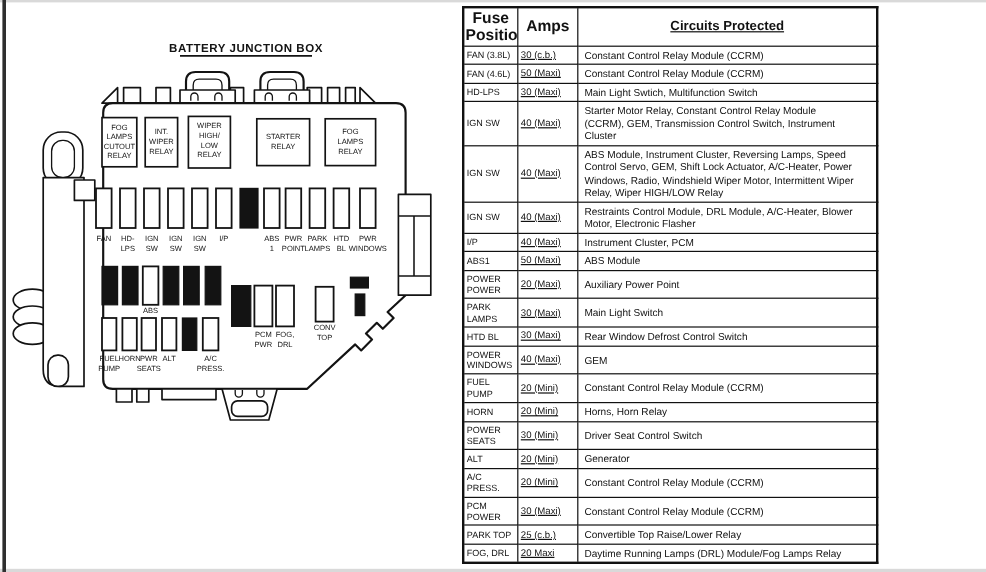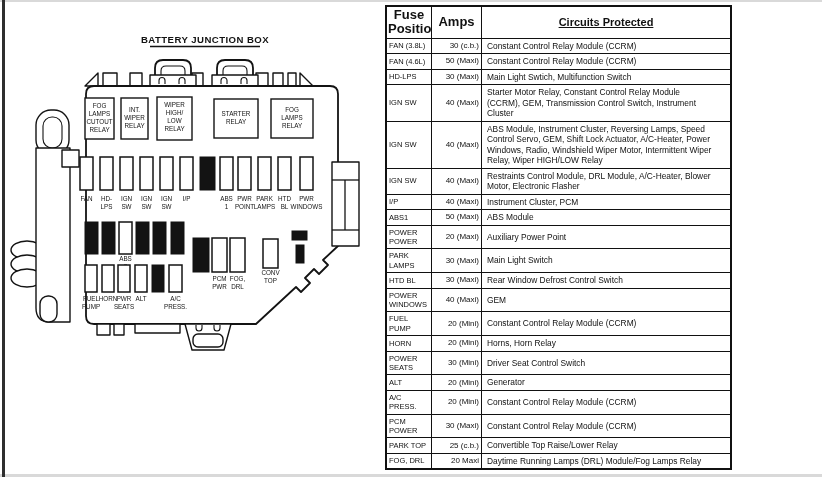--- a/index.html
+++ b/index.html
@@ -25,21 +25,21 @@
   .relay{fill:#fff;stroke:#131313;stroke-width:1.4;}
 
   .tablewrap{position:absolute;left:385px;top:5px;width:336px;}
   table{border-collapse:collapse;table-layout:fixed;width:335px;border:2.5px solid #111;}
   th,td{border:1.5px solid #111;vertical-align:middle;overflow:hidden;}
   thead th{height:28px;font-weight:bold;text-align:center;line-height:1.1;}
   th.c-position,th.c-amps{font-size:13px;text-align:center;}
   th.c-circuits{font-size:11px;text-decoration:underline;}
   td{padding:2px 2px;line-height:1.25;}
   td.c-position{width:42px;font-size:7.5px;text-align:left;}
-  td.c-amps{width:47px;font-size:8px;text-align:right;}
+  td.c-amps{width:47px;font-size:8px;text-align:left;text-decoration:underline;}
   td.c-circuits{width:246px;font-size:8.4px;text-align:left;padding-left:5px;padding-right:17px;}
   th.c-position{width:42px;}
   th.c-amps{width:47px;}
   th.c-circuits{width:246px;}
 </style>
 </head>
 <body>
 
 <div class="page">
   <div class="edge-top"></div>

